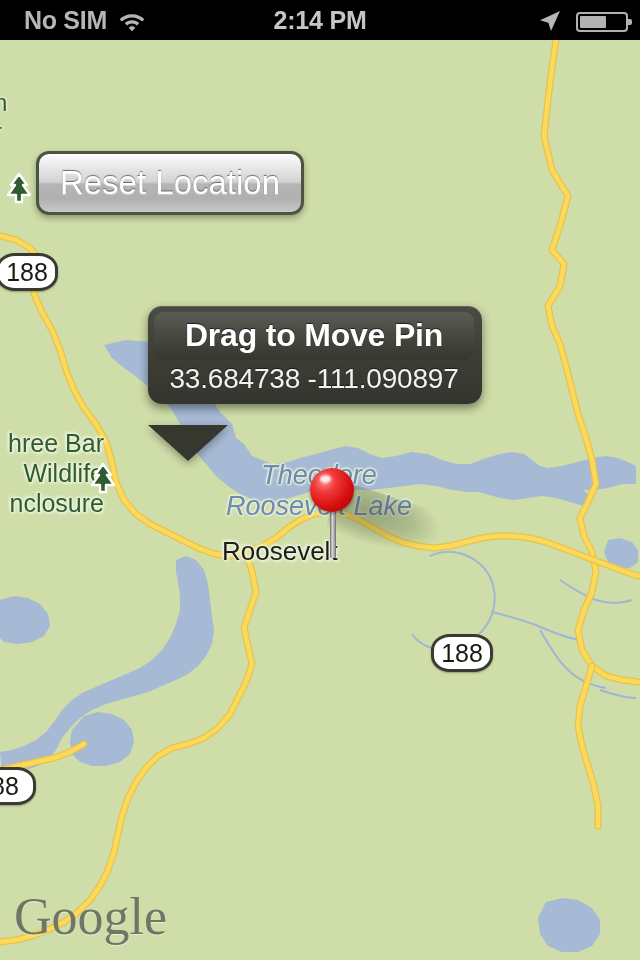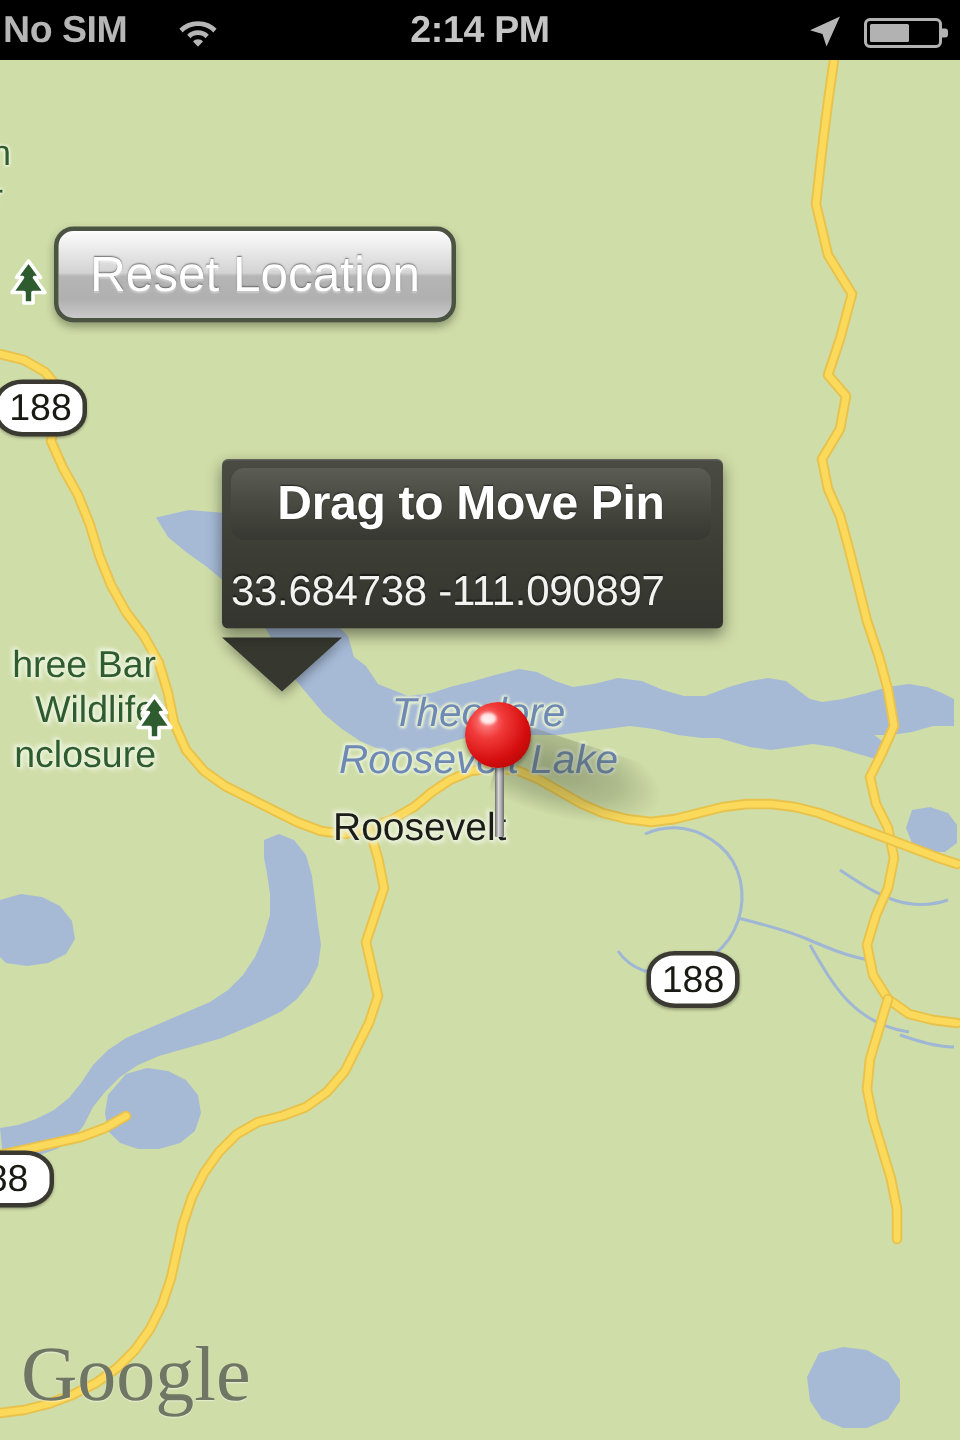--- a/index.html
+++ b/index.html
@@ -24,21 +24,21 @@
   #status-bar {
     position: absolute;
     left: 0; top: 0;
     width: 640px;
     height: 40px;
     background: #000;
     z-index: 100;
   }
   #status-carrier {
     position: absolute;
-    left: 2px; top: 0;
+    left: 24px; top: 0;
     height: 40px;
     line-height: 40px;
     color: #b6b6b6;
     font-size: 25px;
     font-weight: bold;
     letter-spacing: -0.3px;
   }
   #wifi-icon {
     position: absolute;
     left: 118px; top: 10px;
@@ -207,21 +207,21 @@
   
   #pin-callout {
     position: absolute;
     left: 148px;
     top: 266px;
     width: 334px;
     z-index: 40;
   }
   #callout-bubble {
     position: relative;
-    border-radius: 4px;
+    border-radius: 14px;
     padding: 6px 8px 8px 6px;
     background: linear-gradient(to bottom, #4a4c43 0%, #3c3e36 55%, #33352e 100%);
     box-shadow: 0 4px 10px rgba(0,0,0,0.45),
                 inset 0 1px 0 rgba(255,255,255,0.13);
   }
   #callout-title {
     border-radius: 9px;
     padding: 4px 8px 6px 8px;
     background: linear-gradient(to bottom,
         rgba(255,255,255,0.10) 0%,
@@ -229,24 +229,25 @@
         rgba(0,0,0,0.12) 100%);
     color: #ffffff;
     font-size: 32px;
     font-weight: bold;
     line-height: 38px;
     text-align: center;
     letter-spacing: -0.2px;
     text-shadow: 0 -1px 1px rgba(0,0,0,0.65);
   }
   #callout-subtitle {
-    margin-top: 17px;
+    margin-top: 2px;
     color: #f2f2f0;
     font-size: 28px;
     line-height: 34px;
+    text-align: center;
     letter-spacing: -0.2px;
     text-shadow: 0 -1px 1px rgba(0,0,0,0.55);
   }
   #callout-tail {
     position: absolute;
     left: 148px;
     top: 385px;
     width: 0; height: 0;
     border-left: 40px solid transparent;
     border-right: 40px solid transparent;

